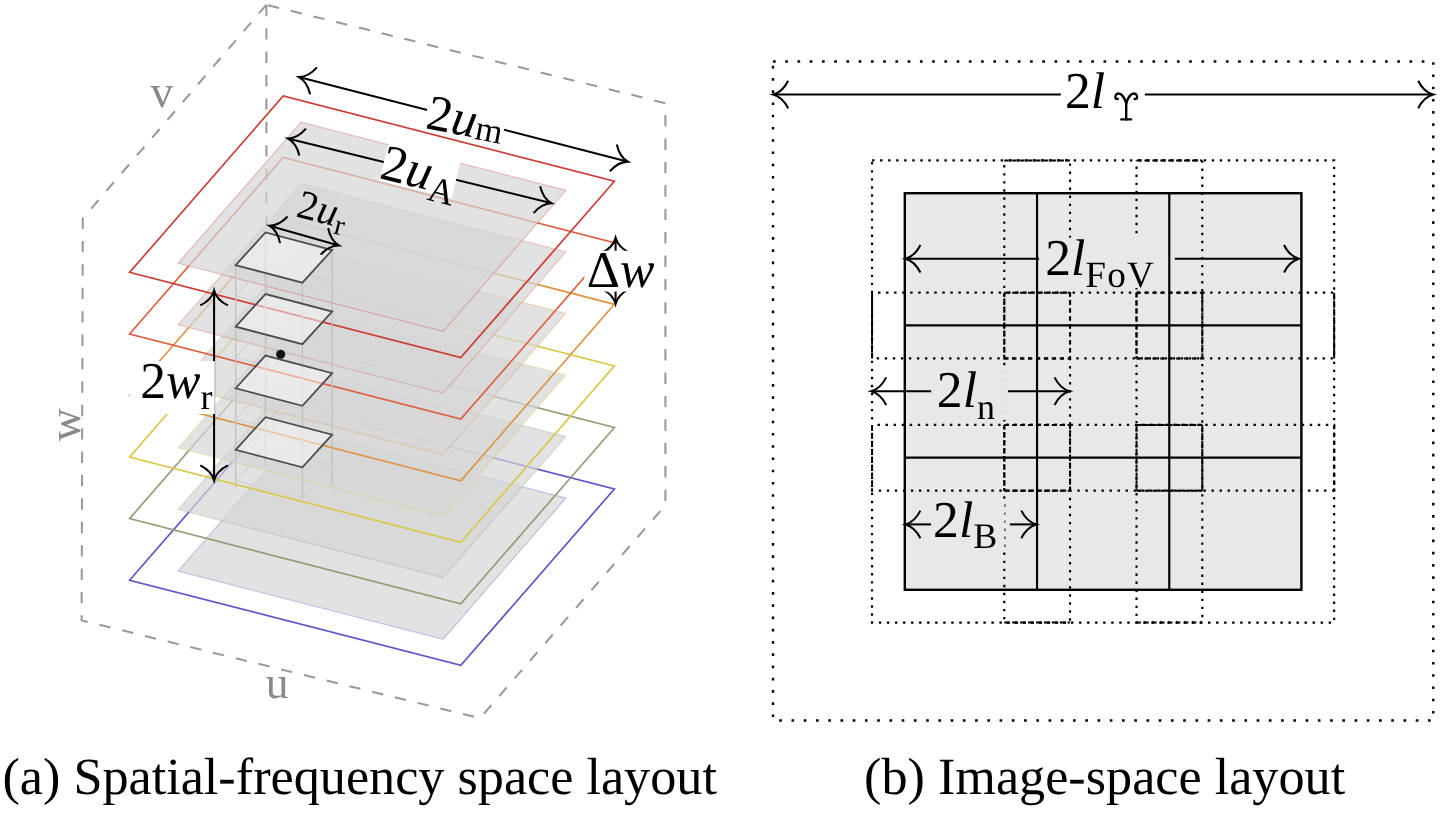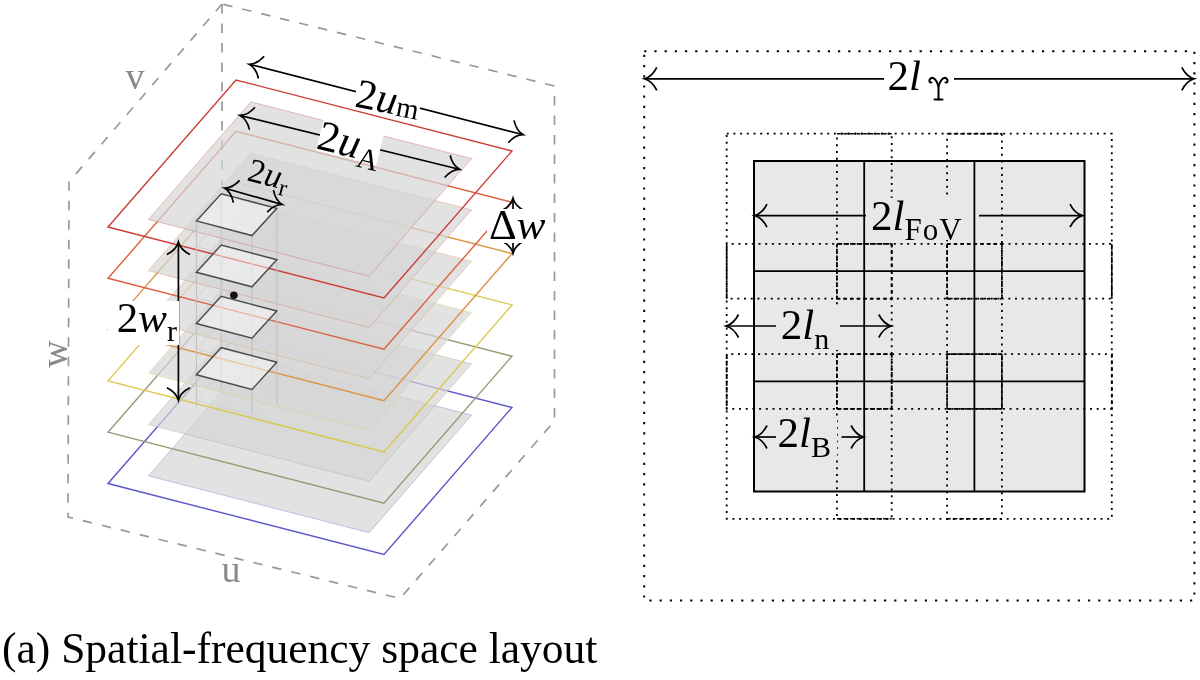--- a/index.html
+++ b/index.html
@@ -185,13 +185,14 @@
           <rect x="778" y="308" width="60" height="42" fill="#e8e8e8"></rect>
           <text x="780.7" y="339">2<tspan font-style="italic">l</tspan><tspan font-size="30" dy="10">n</tspan></text>
         </g>
     <g>
           <rect x="776" y="419" width="61" height="38" fill="#e8e8e8"></rect>
           <text x="777.6" y="447.3">2<tspan font-style="italic">l</tspan><tspan font-size="30" dy="9.5">B</tspan></text>
         </g>
   </g>
 </svg>
 <div class="cap" id="capa" style="left:2px;top:623px;">(a) Spatial-frequency space layout</div>
+<div class="cap" id="capb" style="left:720px;top:623px;">(b) Image-space layout</div>
 </div>
 
 </body></html>

